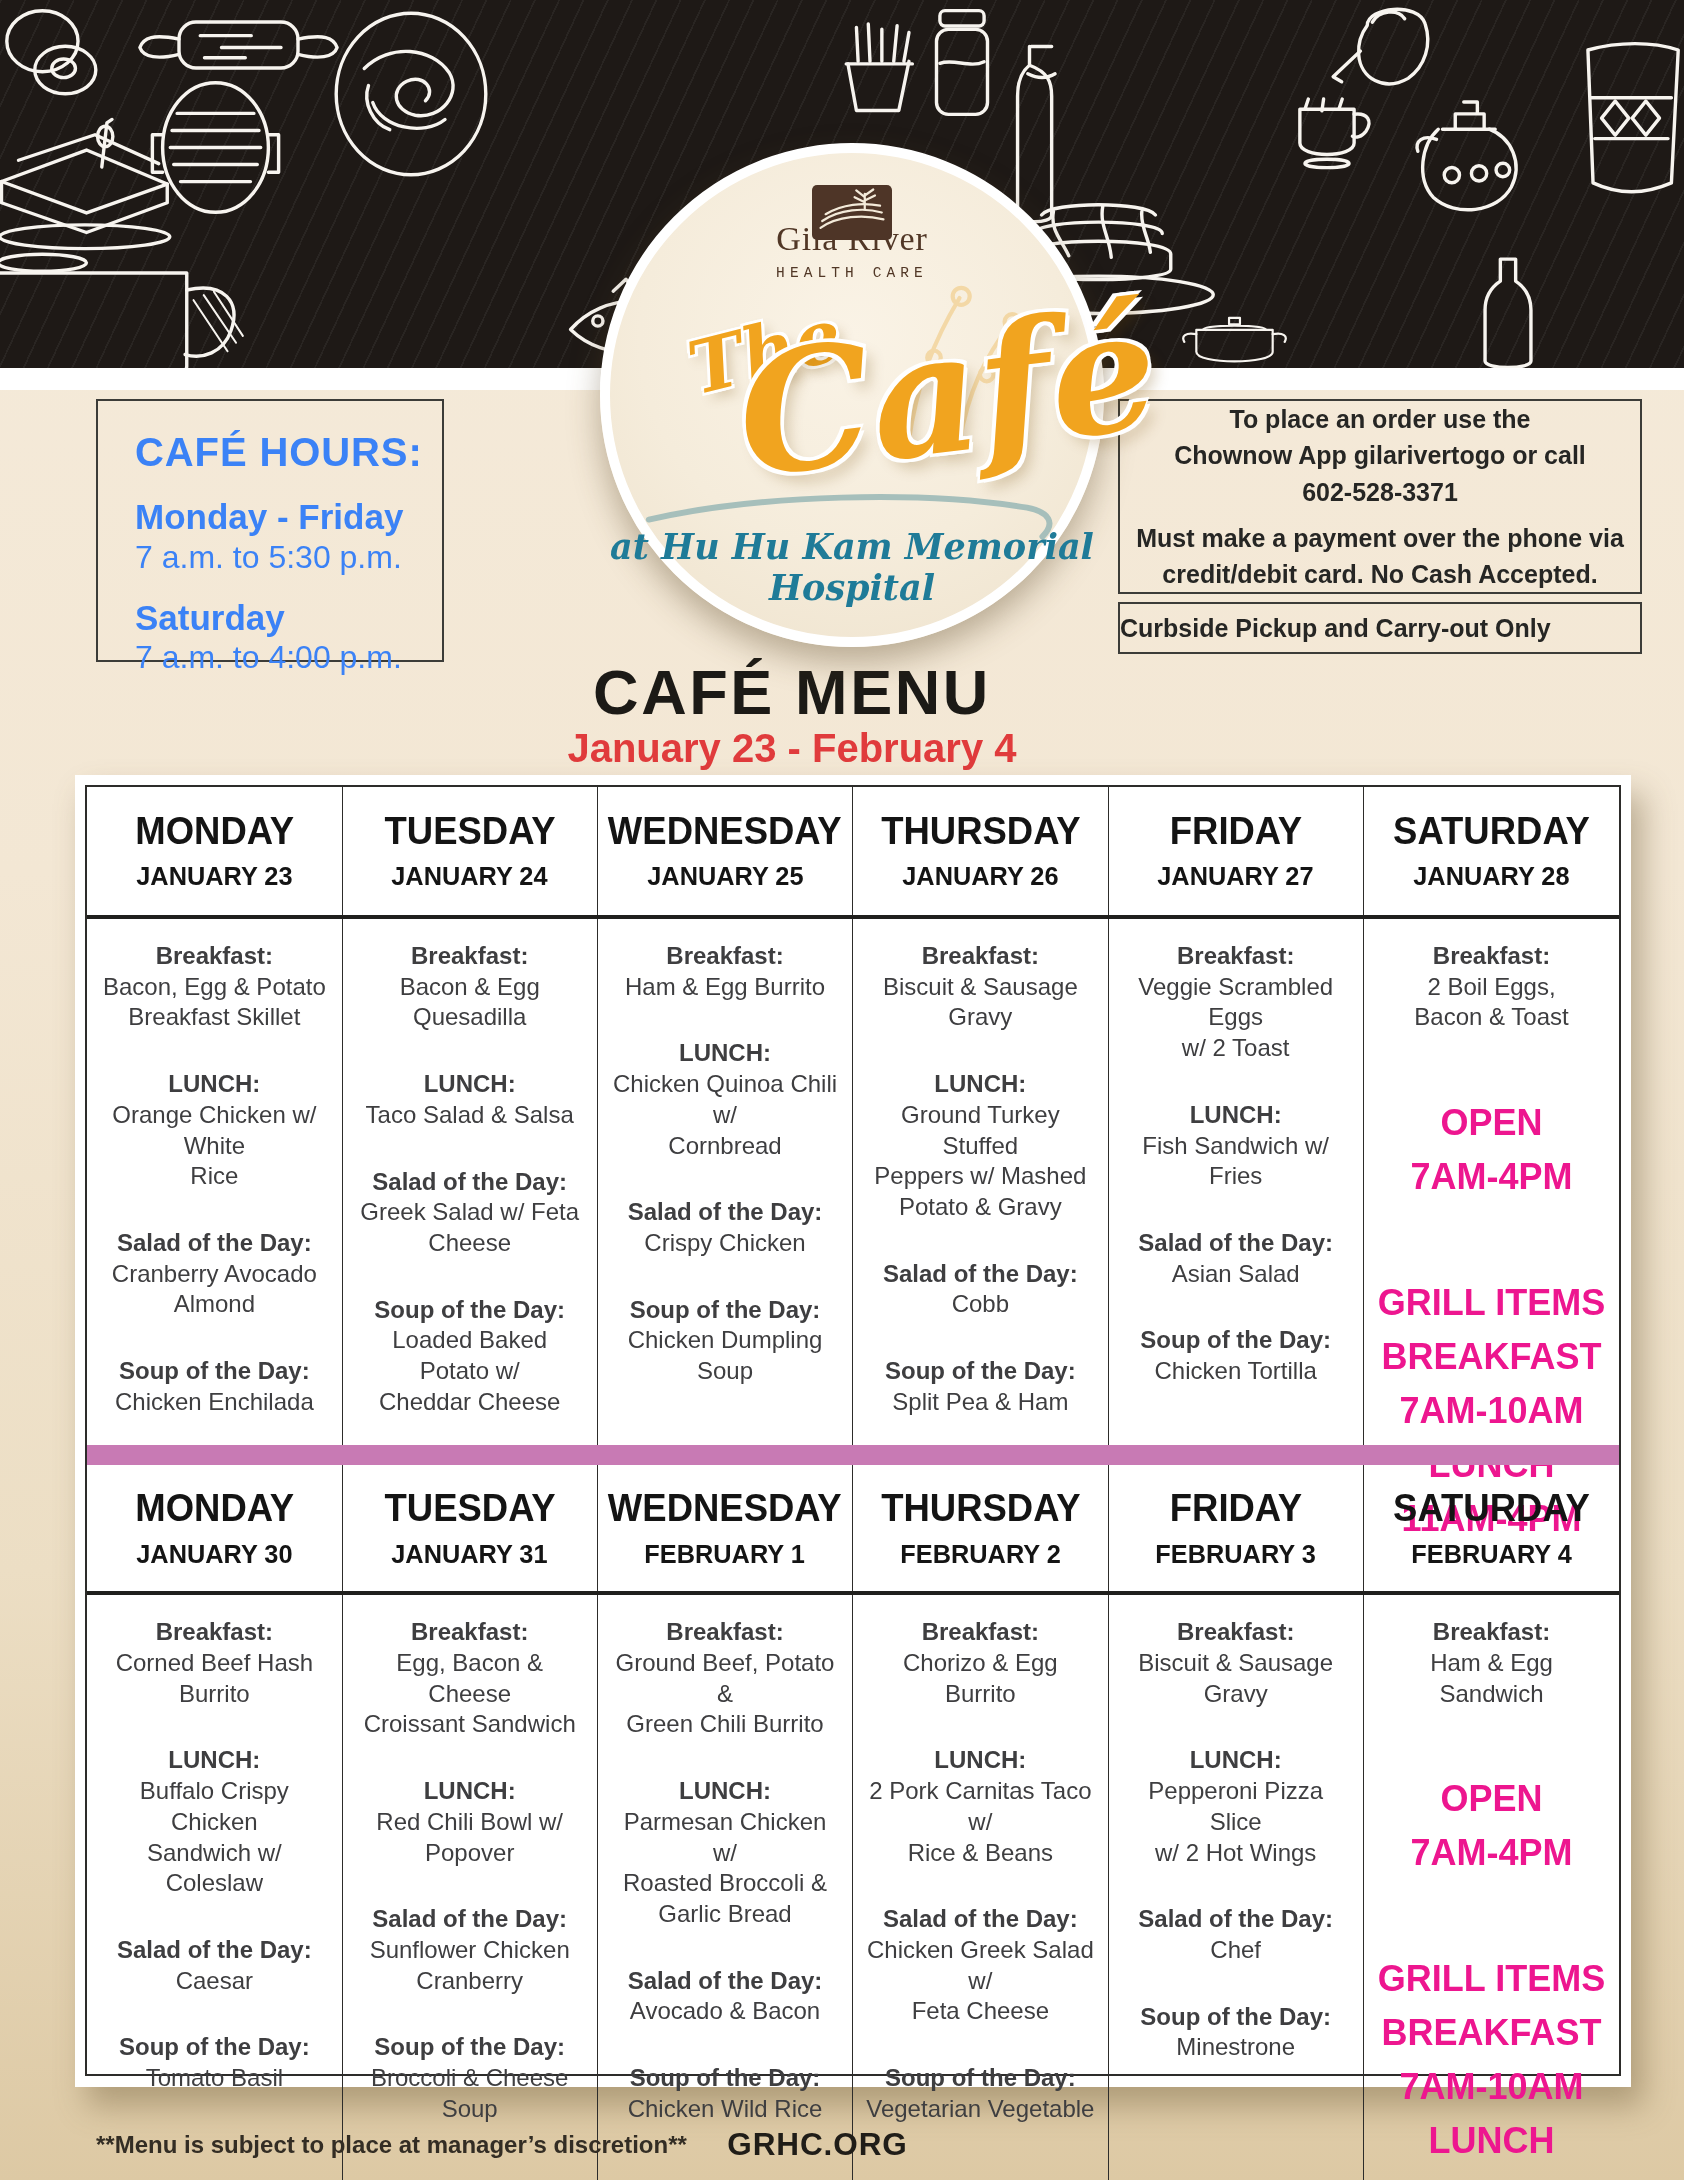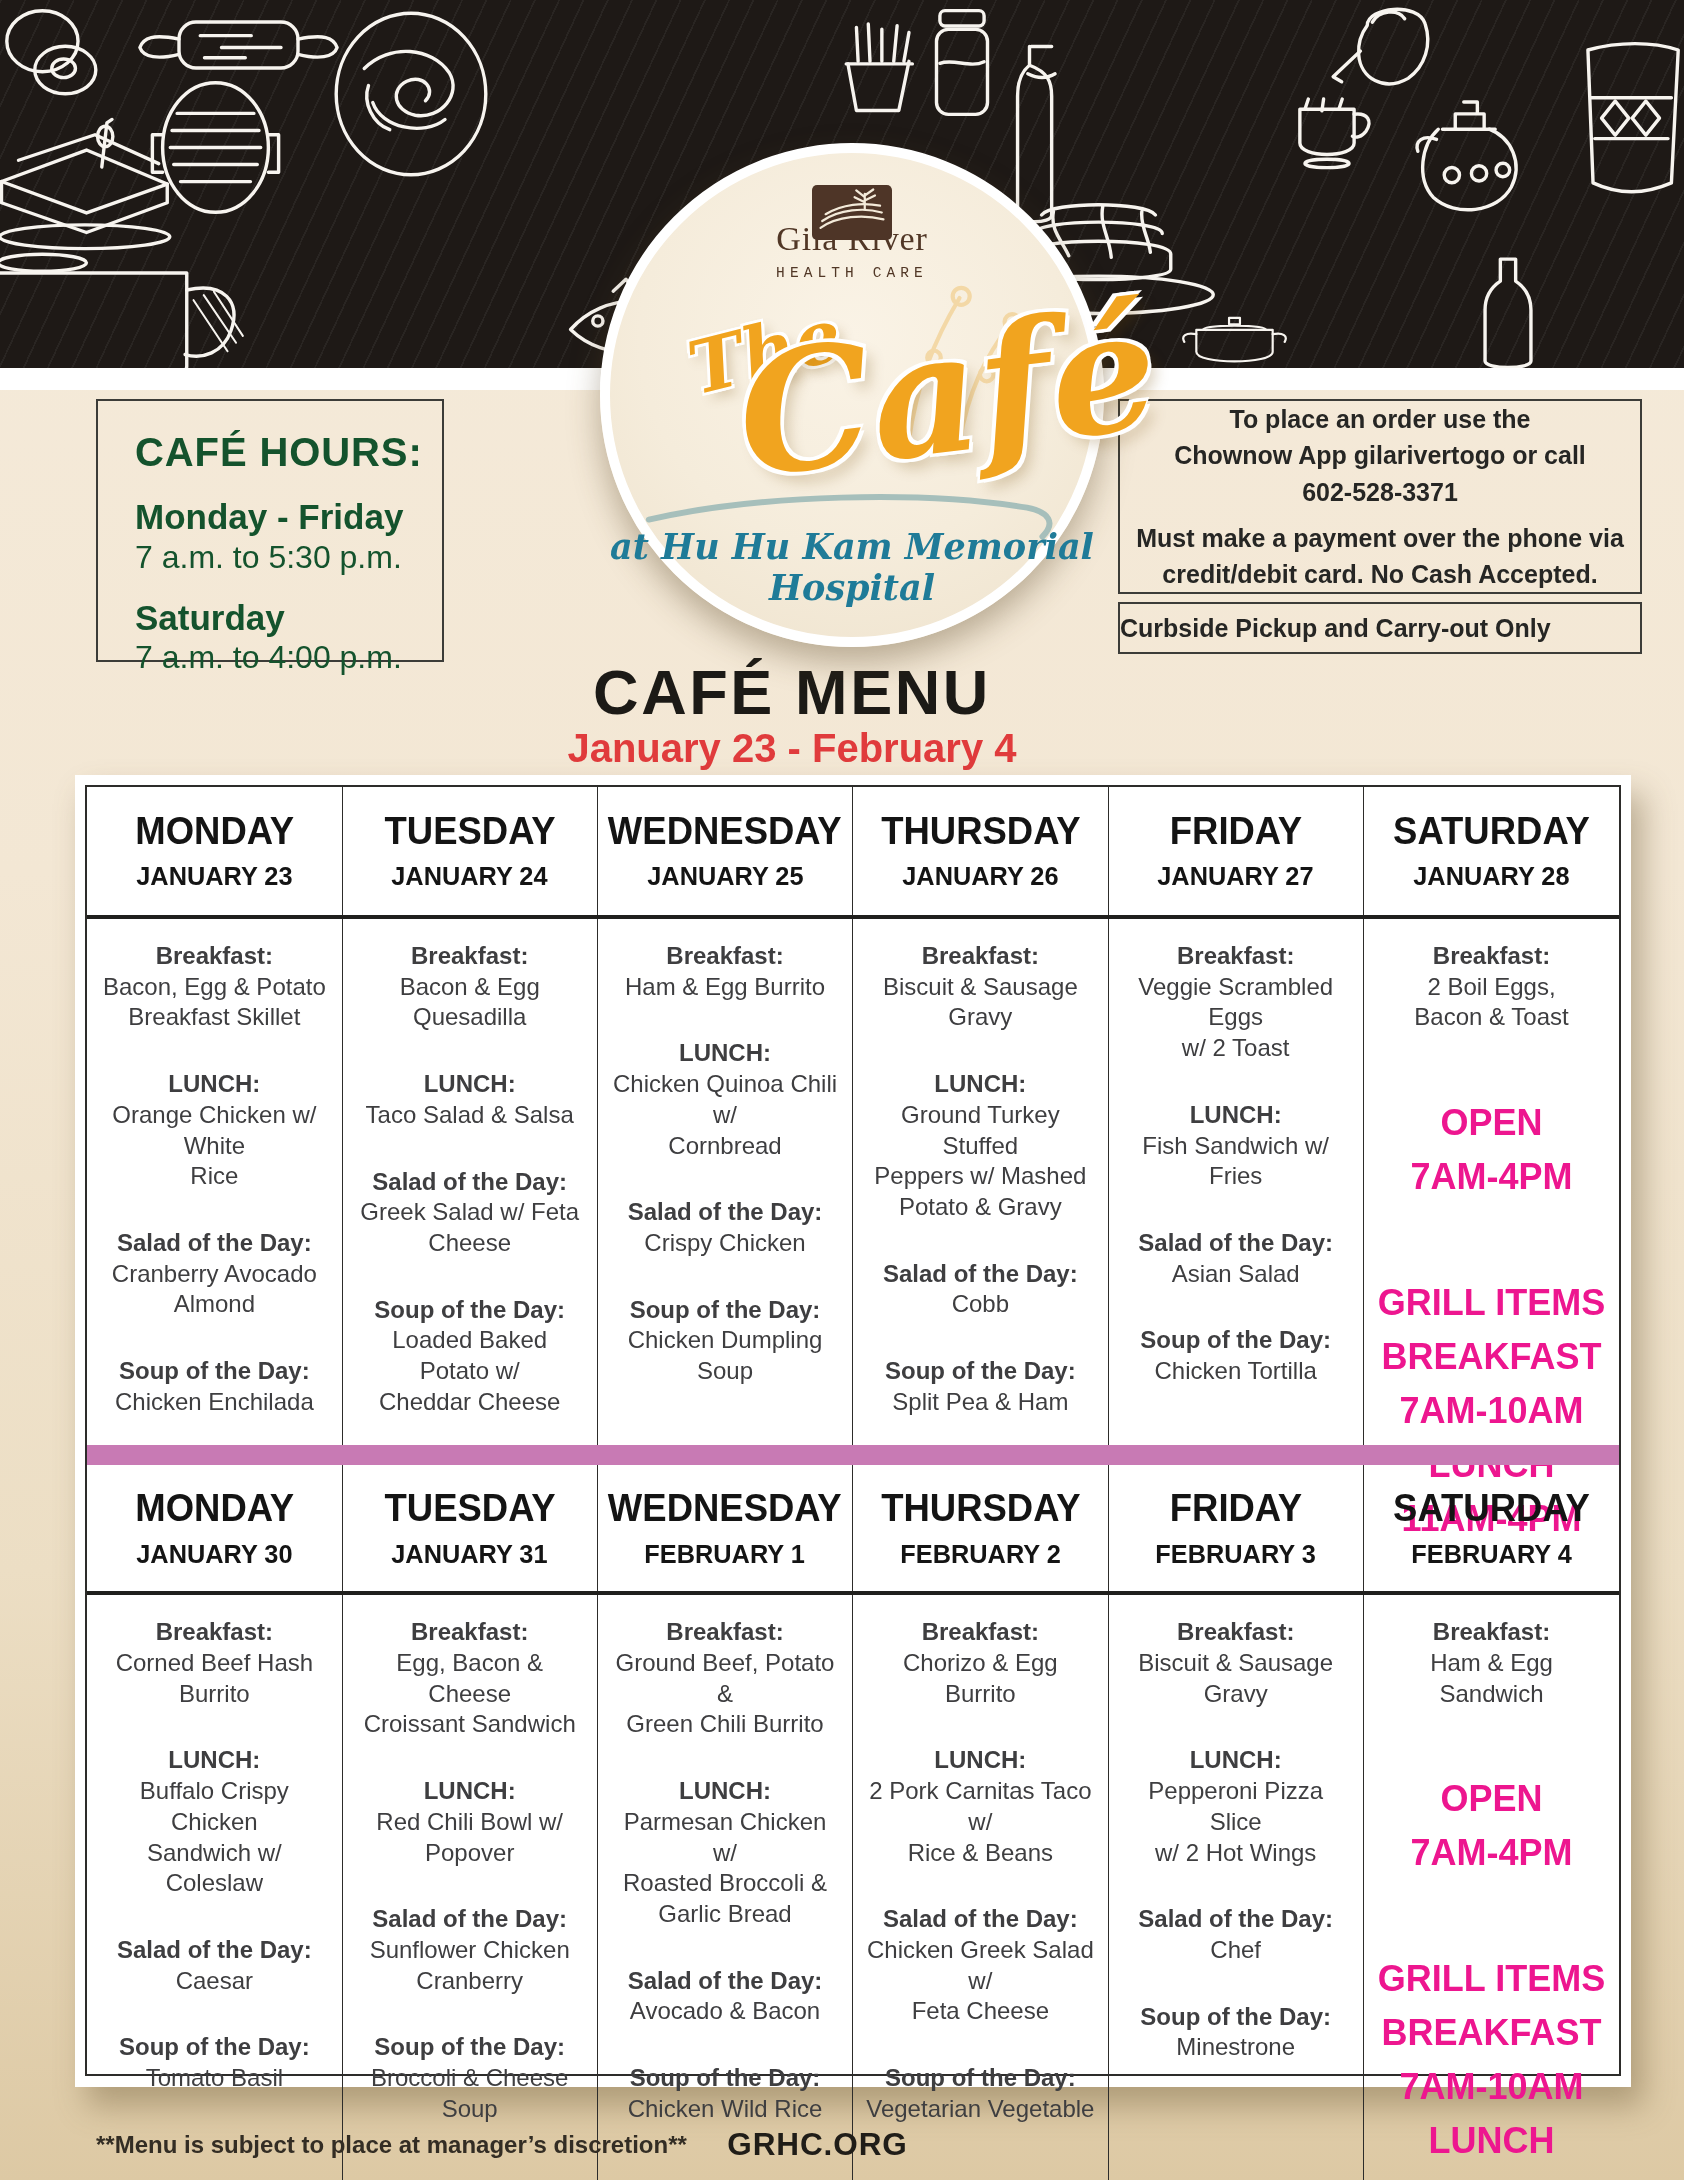--- a/index.html
+++ b/index.html
@@ -35,21 +35,21 @@
   .cafe-word{position:absolute;left:128px;top:145px;width:358px;font-family:"DejaVu Serif",serif;font-style:italic;
       font-weight:bold;font-size:167px;color:#f1a41f;transform:rotate(-7deg);
       text-shadow:3.4px 3.4px 0 #fff,-3.4px -3.4px 0 #fff,3.4px -3.4px 0 #fff,-3.4px 3.4px 0 #fff,6.8px 10.2px 13.6px rgba(120,80,10,.25);}
   .swoosh{position:absolute;left:32px;top:317px;}
   .swoosh path{stroke:#a6bfbb;stroke-width:7;fill:none;stroke-linecap:round;}
   .cafe-sub{position:absolute;left:0;right:0;top:373px;font-family:"DejaVu Serif",serif;font-style:italic;
       font-weight:bold;font-size:35px;color:#1f7b98;}
 
   
   .hours-box{position:absolute;left:96px;top:399px;width:348px;height:263px;border:2.6px solid #3c3c38;
-      box-sizing:border-box;padding:29px 0 16px 37px;color:#14532d;}
+      box-sizing:border-box;padding:29px 0 16px 37px;color:#3b82f6;}
   .hours-title{font-size:40px;font-weight:bold;letter-spacing:0.9px;}
   .hours-label{font-size:35px;font-weight:bold;margin-top:22px;}
   .hours-time{font-size:32px;margin-top:1.7px;}
   .order-box{position:absolute;left:1118px;top:399px;width:524px;height:195px;border:2.6px solid #3c3c38;
       box-sizing:border-box;display:flex;flex-direction:column;justify-content:center;
       font-size:25px;font-weight:bold;color:#262624;text-align:center;line-height:1.45;}
   .order-gap{height:29px;}
   .pickup-box{position:absolute;left:1118px;top:602px;width:524px;height:52px;border:2.6px solid #3c3c38;
       box-sizing:border-box;display:flex;align-items:center;justify-content:flex-start;
       font-size:25px;font-weight:bold;color:#262624;}

